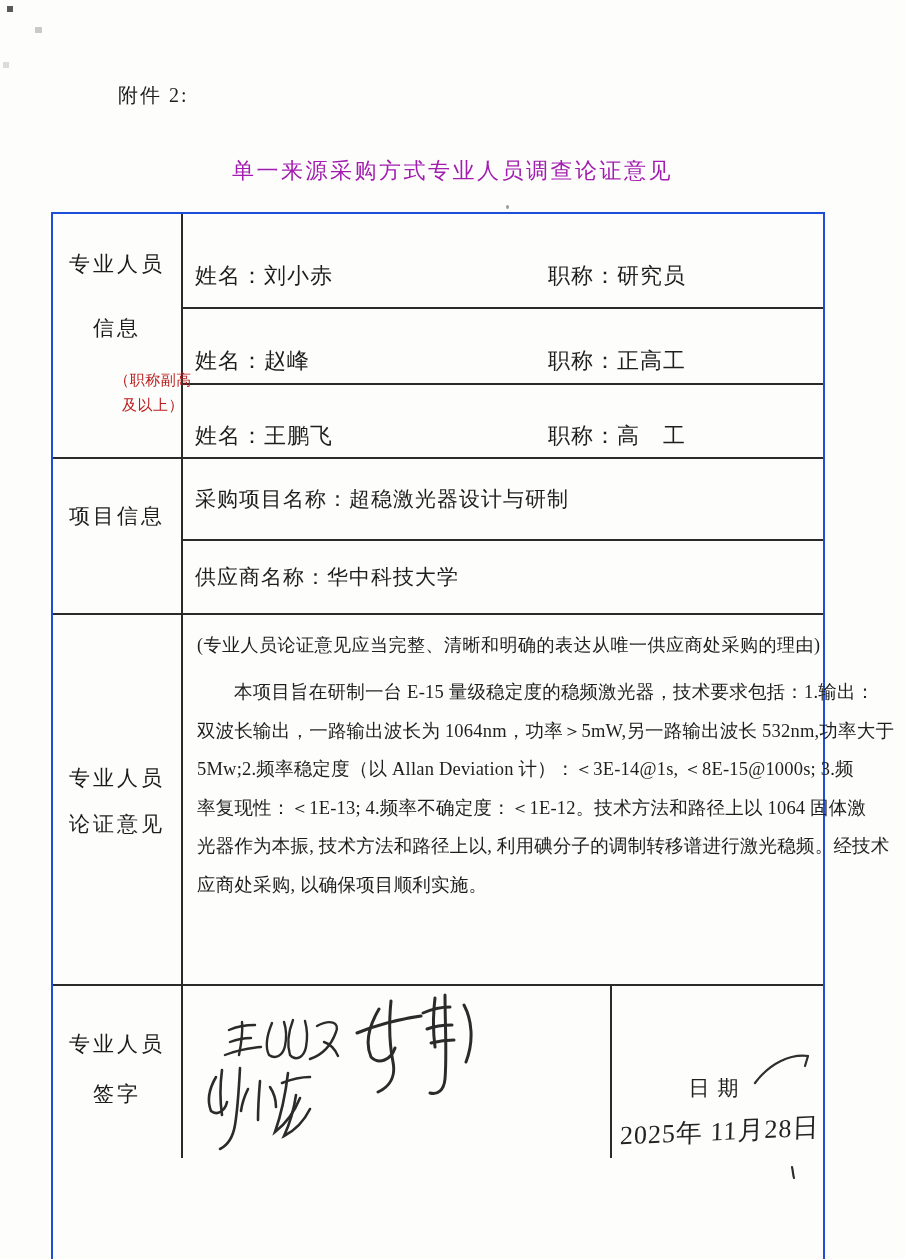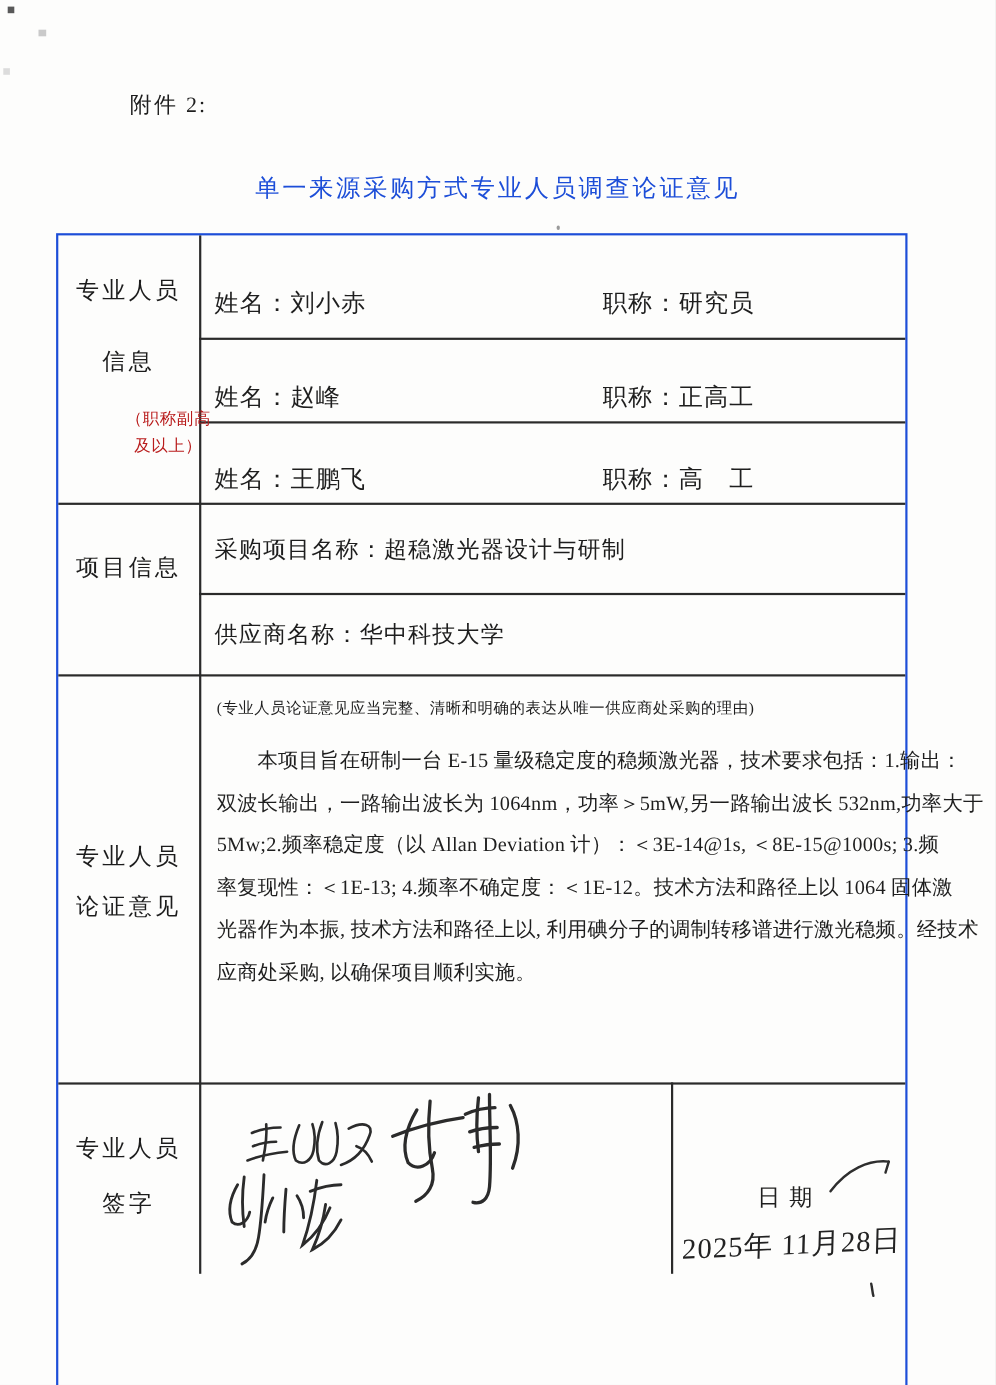--- a/index.html
+++ b/index.html
@@ -8,40 +8,40 @@
     background:#fdfdfc; overflow:hidden;
     font-family:"Liberation Serif","DejaVu Serif",serif;
     color:#1e1e1e;
   }
   .abs{position:absolute;}
   
   .artifact{position:absolute;}
   
   .attachment{left:90px; top:82px; font-size:20px; letter-spacing:2px;margin-left:28px;}
   .doc-title{left:0; top:156px; width:905px; text-align:center;
-    font-size:22px; letter-spacing:2.5px; color:#1d4ed8;}
+    font-size:22px; letter-spacing:2.5px; color:#a21caf;}
   
   .tbl{left:51px; top:212px; width:774px; height:1162px;
     border:2px solid #1d4ed8; box-sizing:border-box;padding-left:20px;}
   .vline{position:absolute; width:2px; background:#2a2a2a;}
   .hline{position:absolute; height:2px; background:#2a2a2a;}
   .cell-label{position:absolute; left:0; width:128px; text-align:center;}
   .lbl-lg{font-size:21px; letter-spacing:3px; color:#1c1c1c;}
   .lbl-sm{font-size:15px; letter-spacing:0.5px; color:#b91c1c;margin-left:36px;}
   .name-row{position:absolute; left:130px; right:0;}
   .name-row .inner{position:absolute; top:50%; transform:translateY(-50%);
     left:0; right:0; font-size:22px; letter-spacing:1px;}
   .fld-name{position:absolute; left:12px; white-space:nowrap;}
   .fld-title{position:absolute; left:365px; white-space:nowrap;}
   .proj-row{position:absolute; left:130px; right:0;}
   .proj-row .inner{position:absolute; top:50%; transform:translateY(-50%);
     left:12px; right:8px; font-size:21px; letter-spacing:1px; white-space:nowrap;}
   .opinion{position:absolute; left:130px; right:0; top:400px; height:371px;
     padding:16px 12px 0 14px; box-sizing:border-box;}
-  .opinion .note{font-size:14px; line-height:30px; letter-spacing:0.5px; white-space:nowrap;}
+  .opinion .note{font-size:18px; line-height:30px; letter-spacing:0.5px; white-space:nowrap;}
   .opinion .para{margin-top:13px;}
   .opinion .pline{font-size:18.5px; line-height:38.5px; letter-spacing:0.2px; white-space:nowrap;}
   .opinion .pline.indent{text-indent:2em;}
   .sig-cell{position:absolute; left:130px; top:771px; width:427px; height:175px;}
   .sig-cell svg{position:absolute; left:0; top:0;}
   .date-cell{position:absolute; left:559px; right:0; top:814px; height:175px;}
   .date-label{position:absolute; top:46px; left:0; right:0; text-align:center;
     font-size:21px; letter-spacing:8px;}
   .hand-date{position:absolute; top:86px; left:8px; font-size:26px;
     letter-spacing:1px; transform:rotate(-2.5deg) skewX(-4deg);

